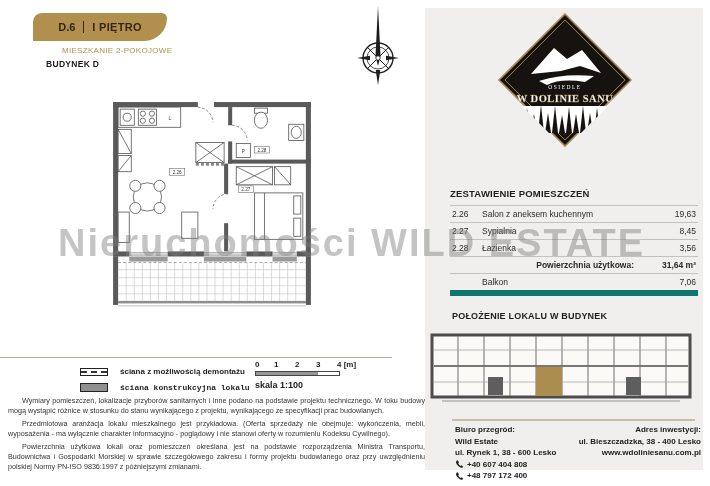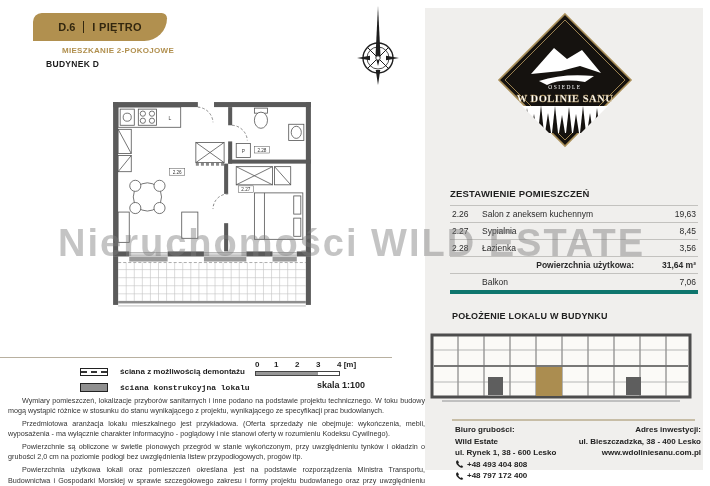--- a/index.html
+++ b/index.html
@@ -8,36 +8,36 @@
 
   
   .panel { position:absolute; left:425px; top:8px; width:278px; height:462px; background:#f0efed; }
 
   
   .banner { position:absolute; left:33px; top:13px; width:134px; height:28px; background:#b1904f;
             border-radius:10px 6px 26px 0; display:flex; align-items:center; justify-content:center; gap:8px; }
   .banner .uid { font-weight:bold; font-size:11px; color:#33270f; }
   .banner .sep { width:1px; height:12px; background:#33270f; }
   .banner .flr { font-weight:bold; font-size:11px; color:#33270f; letter-spacing:.3px; }
-  .sub1 { position:absolute; left:62px; top:46px; font-size:8px; font-weight:bold; color:#b1904f; letter-spacing:.3px; }
+  .sub1 { position:absolute; left:62px; top:46px; font-size:8px; font-weight:normal; color:#b1904f; letter-spacing:.3px; }
   .sub2 { position:absolute; left:46px; top:59px; font-size:8.5px; font-weight:bold; color:#1c1c1c; letter-spacing:.3px; }
 
   .compass { position:absolute; left:356px; top:6px; }
   .logo    { position:absolute; left:497px; top:12px; }
 
   .planwrap { position:absolute; left:111px; top:96px; }
 
   .watermark { position:absolute; left:58px; top:222px; z-index:6; font-size:38px; font-weight:bold;
                color:rgba(125,125,125,.45); letter-spacing:2px; white-space:nowrap; }
 
   
   .tbl { position:absolute; left:450px; top:188px; width:248px; font-size:8.5px; color:#2a2a2a; }
   .tbl .ttl { font-weight:bold; font-size:9.5px; letter-spacing:.2px; margin-bottom:6px; color:#1e1e1e; }
   .trow { display:flex; align-items:center; border-top:1px solid #c3c2bf; padding:3px 2px; }
-  .trow:last-child { border-bottom:4px solid #0f766e; }
+  .trow:last-child { border-bottom:6px solid #0f766e; }
   .trow .no { width:30px; }
   .trow .nm { flex:1; }
   .trow .ar { width:52px; text-align:right; }
   .trow.total { font-weight:bold; }
   .trow.total .nm { text-align:right; padding-right:10px; }
 
   .loc-title { position:absolute; left:452px; top:311px; font-size:9px; font-weight:bold; color:#1e1e1e; letter-spacing:.2px; }
   .bldgwrap { position:absolute; left:430px; top:325px; }
 
   
@@ -48,21 +48,21 @@
   .leg-l1 { position:absolute; left:120px; top:367px; font-size:8px; font-weight:bold; color:#1e1e1e;text-align:center; }
   .leg-l2 { position:absolute; left:120px; top:383px; font-size:8px; font-weight:bold; color:#1e1e1e;font-family:Liberation Mono, monospace; }
 
   .scale { position:absolute; left:255px; top:360px; width:110px; }
   .scale .nums { position:relative; height:10px; font-size:8px; font-weight:bold; color:#1e1e1e; }
   .scale .nums span { position:absolute; top:0; }
   .sbar { position:relative; margin-top:1px; width:85px; height:5px; border:1px solid #444; display:flex; }
   .sbar i { display:block; height:100%; flex:1; }
   .sbar i:nth-child(1), .sbar i:nth-child(2), .sbar i:nth-child(3) { background:#979797; }
   .sbar i:nth-child(4) { background:#fff; }
-  .skala { margin-top:4px; font-size:9px; font-weight:bold; color:#1e1e1e;text-align:right; }
+  .skala { margin-top:4px; font-size:9px; font-weight:bold; color:#1e1e1e; }
 
   
   .disc { position:absolute; left:8px; top:396px; width:417px; font-size:7.2px; line-height:1.4; color:#333; text-align:justify; }
   .disc p { text-indent:14px; margin-bottom:3px; }
 
   
   .contact-rule { position:absolute; left:452px; top:419px; width:243px; height:2px; background:#c7bda6; }
   .ccol { position:absolute; top:424px; font-size:8px; color:#222; line-height:1.45; font-weight:bold; }
   .ccol.left { left:455px; width:118px; }
   .ccol.right { left:576px; width:125px;text-align:right; }
@@ -288,21 +288,21 @@
       <span class="nm">Powierzchnia użytkowa:</span>
       <span class="ar">31,64 m²</span>
     </div>
     <div class="trow">
       <span class="no"></span>
       <span class="nm">Balkon</span>
       <span class="ar">7,06</span>
     </div>
   </div>
 
-  <div class="loc-title">POŁOŻENIE LOKALU W BUDYNKU</div>
+  <div class="loc-title">POŁOŻENIE LOKALU W BUDYNEK</div>
   <div class="bldgwrap">
     <svg width="262" height="84" viewBox="0 0 262 84">
       <rect x="2" y="10" width="258" height="62" fill="#fbfaf7" stroke="#4d4d4d" stroke-width="3"></rect>
       <line x1="4" y1="41" x2="258" y2="41" stroke="#4d4d4d" stroke-width="1.6"></line>
       <g stroke="#6e6e6e" stroke-width="1">
         <line x1="28" y1="11" x2="28" y2="71"></line>
           <line x1="54" y1="11" x2="54" y2="71"></line>
         <line x1="80" y1="11" x2="80" y2="71"></line>
           <line x1="106" y1="11" x2="106" y2="71"></line>
         <line x1="132" y1="11" x2="132" y2="71"></line>
@@ -341,34 +341,33 @@
         <i></i>
         <i></i>
         <i></i>
       </div>
     <div class="skala">skala 1:100</div>
   </div>
 
   <div class="disc">
     <p>Wymiary pomieszczeń, lokalizacje przyborów sanitarnych i inne podano na podstawie projektu technicznego. W toku budowy mogą wystąpić różnice w stosunku do stanu wynikającego z projektu, wynikającego ze specyfikacji prac budowlanych.</p>
     <p>Przedmiotowa aranżacja lokalu mieszkalnego jest przykładowa. (Oferta sprzedaży nie obejmuje: wykończenia, mebli, wyposażenia - ma wyłącznie charakter informacyjno - poglądowy i nie stanowi oferty w rozumieniu Kodeksu Cywilnego).</p>
-    <p>Powierzchnie są obliczone w świetle pionowych przegród w stanie wykończonym, przy uwzględnieniu tynków i okładzin o grubości 2,0 cm na poziomie podłogi bez uwzględnienia listew przypodłogowych, progów itp.</p>
     <p>Powierzchnia użytkowa lokali oraz pomieszczeń określana jest na podstawie rozporządzenia Ministra Transportu, Budownictwa i Gospodarki Morskiej w sprawie szczegółowego zakresu i formy projektu budowlanego oraz przy uwzględnieniu polskiej Normy PN-ISO 9836:1997 z późniejszymi zmianami.</p>
   </div>
 
   <div class="contact-rule"></div>
   <div class="ccol left">
-    <div>Biuro grubości:</div>
+    <div>Biuro przegród:</div>
     <div>Wild Estate</div>
     <div>ul. Rynek 1, 38 - 600 Lesko</div>
     <div class="phone-line">
       <svg class="phone-ic" viewBox="0 0 10 10">
           <path d="M1.8,0.8 C0.8,1.8 0.9,3.6 2.9,5.9 C4.9,8.2 6.9,9.2 8.2,8.4 L9.2,7.7 L7.6,5.9 L6.3,6.6 C5.4,6.1 4.2,4.9 3.6,3.8 L4.4,2.6 L2.8,0.4 Z" fill="#1d1d1d"></path>
         </svg>
-      <span>+48 493 404 808</span>
+      <span>+40 607 404 808</span>
     </div>
     <div class="phone-line">
       <svg class="phone-ic" viewBox="0 0 10 10">
           <path d="M1.8,0.8 C0.8,1.8 0.9,3.6 2.9,5.9 C4.9,8.2 6.9,9.2 8.2,8.4 L9.2,7.7 L7.6,5.9 L6.3,6.6 C5.4,6.1 4.2,4.9 3.6,3.8 L4.4,2.6 L2.8,0.4 Z" fill="#1d1d1d"></path>
         </svg>
       <span>+48 797 172 400</span>
     </div>
   </div>
   <div class="ccol right">
     <div>Adres inwestycji:</div>

